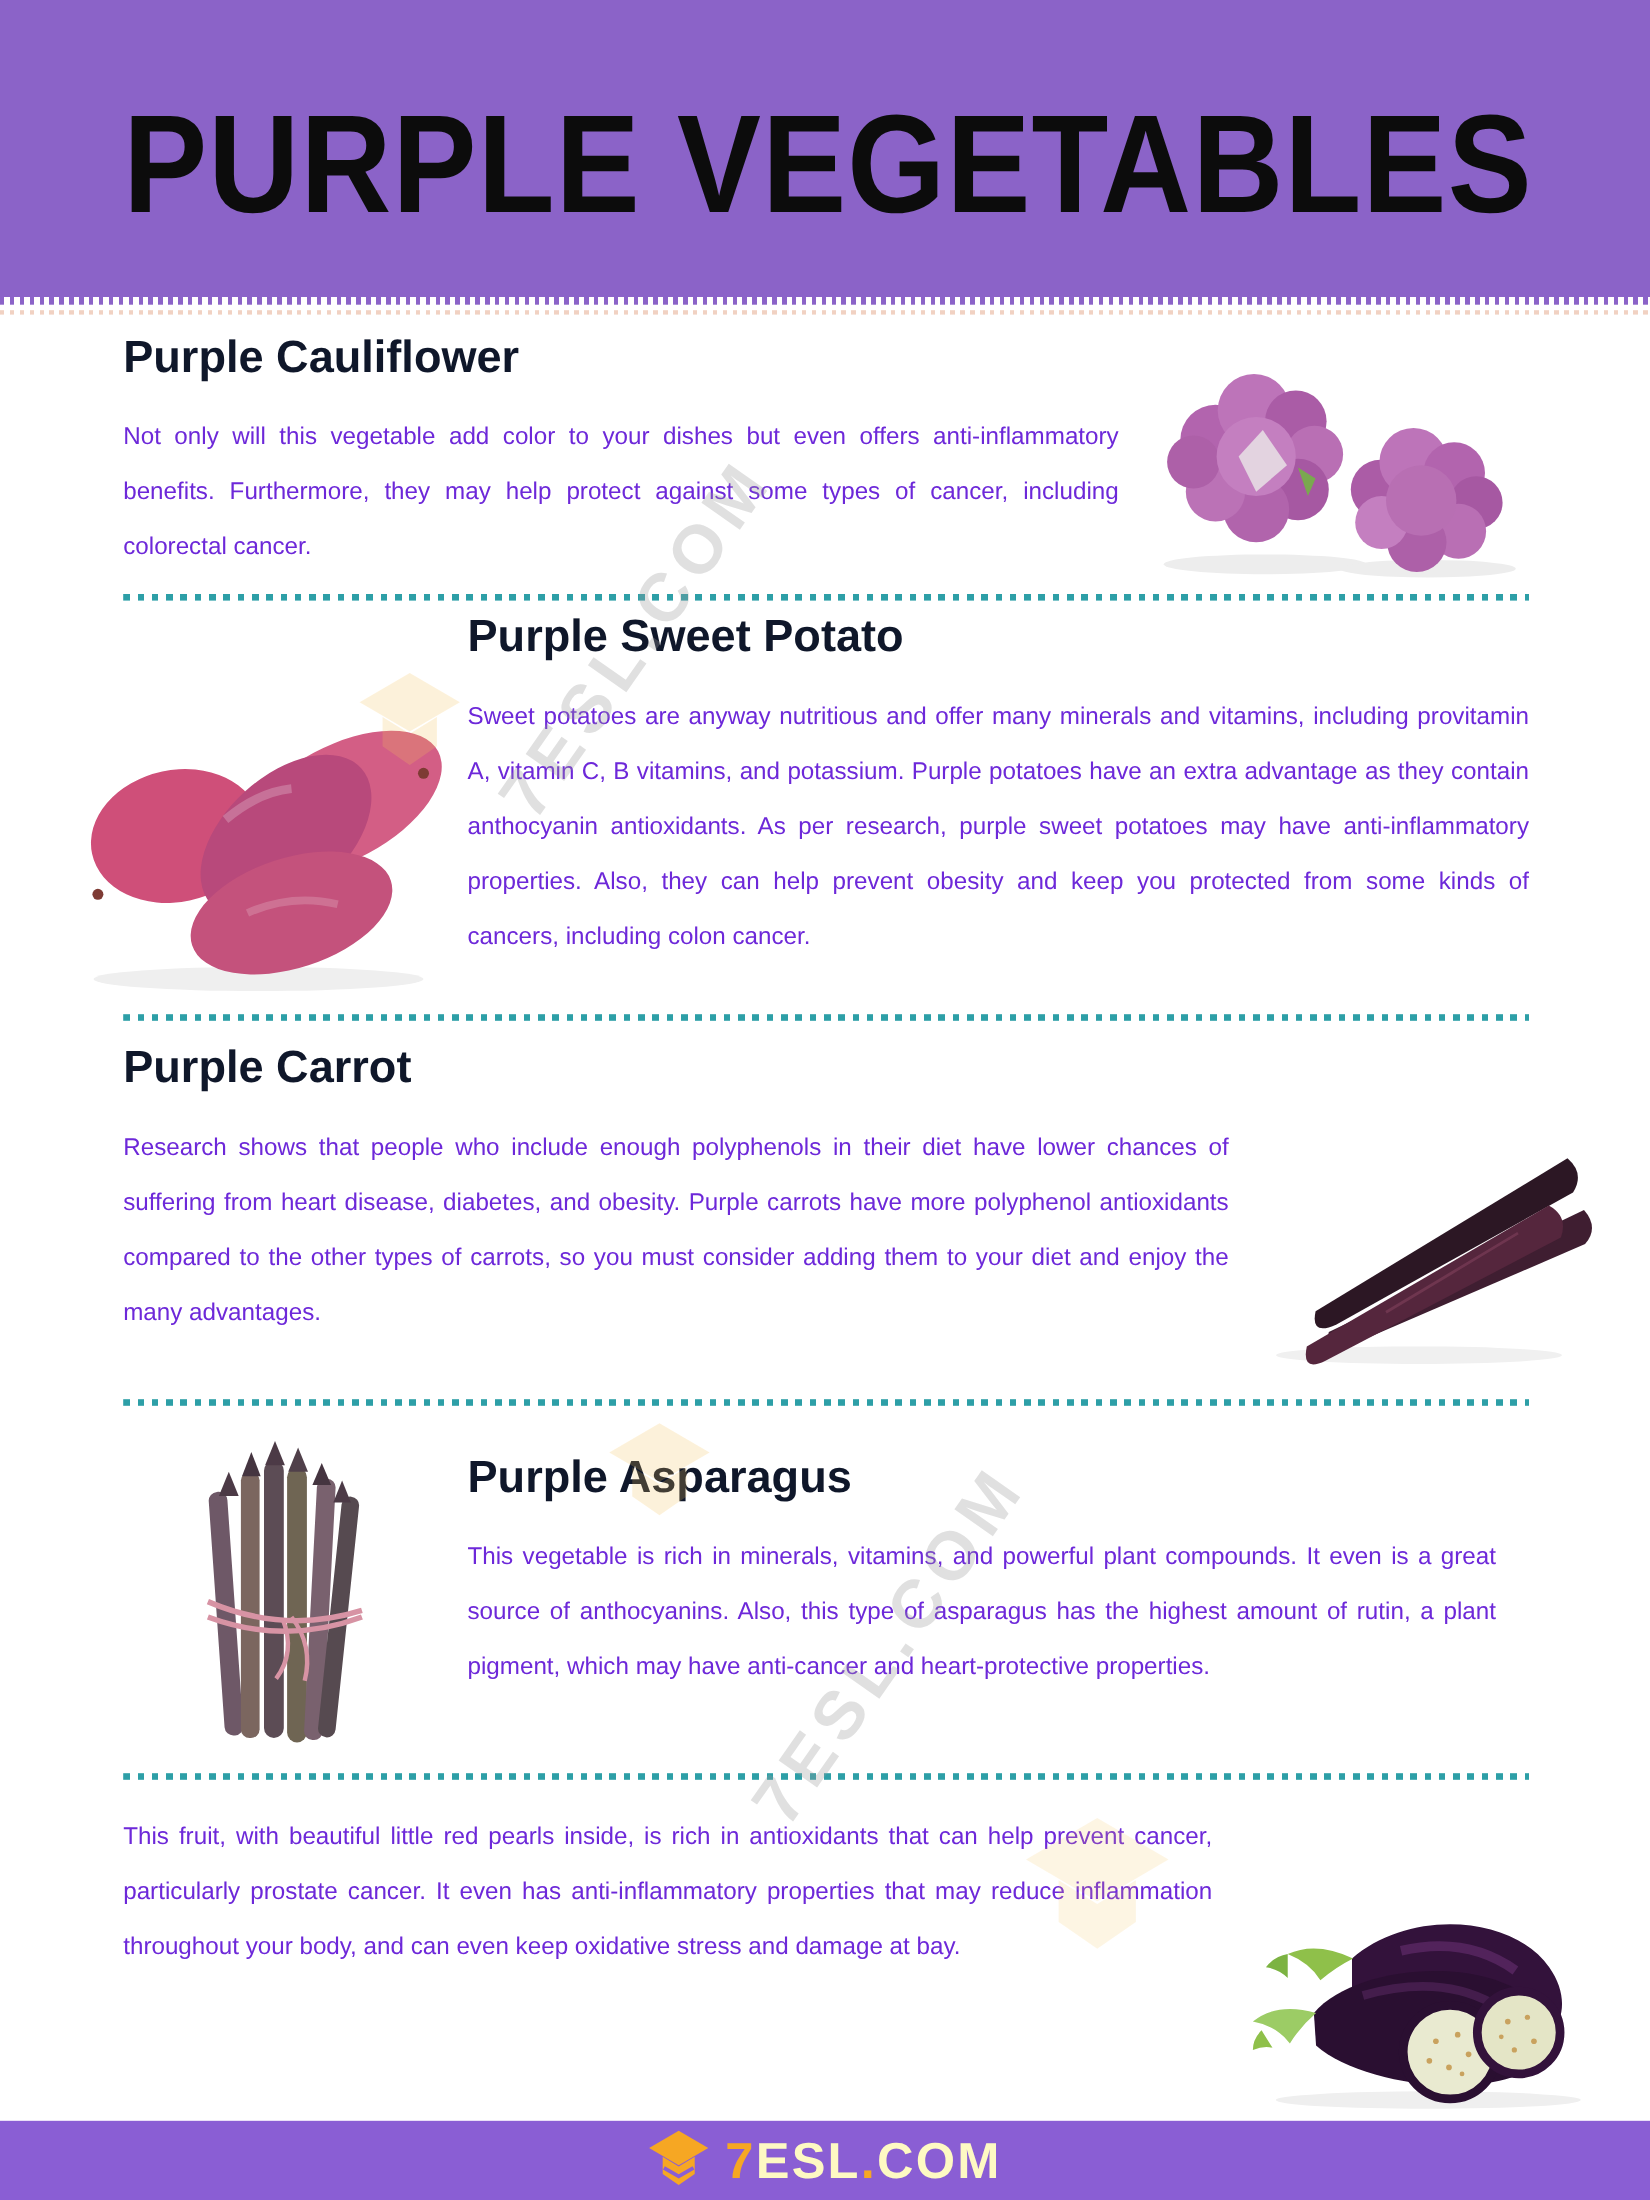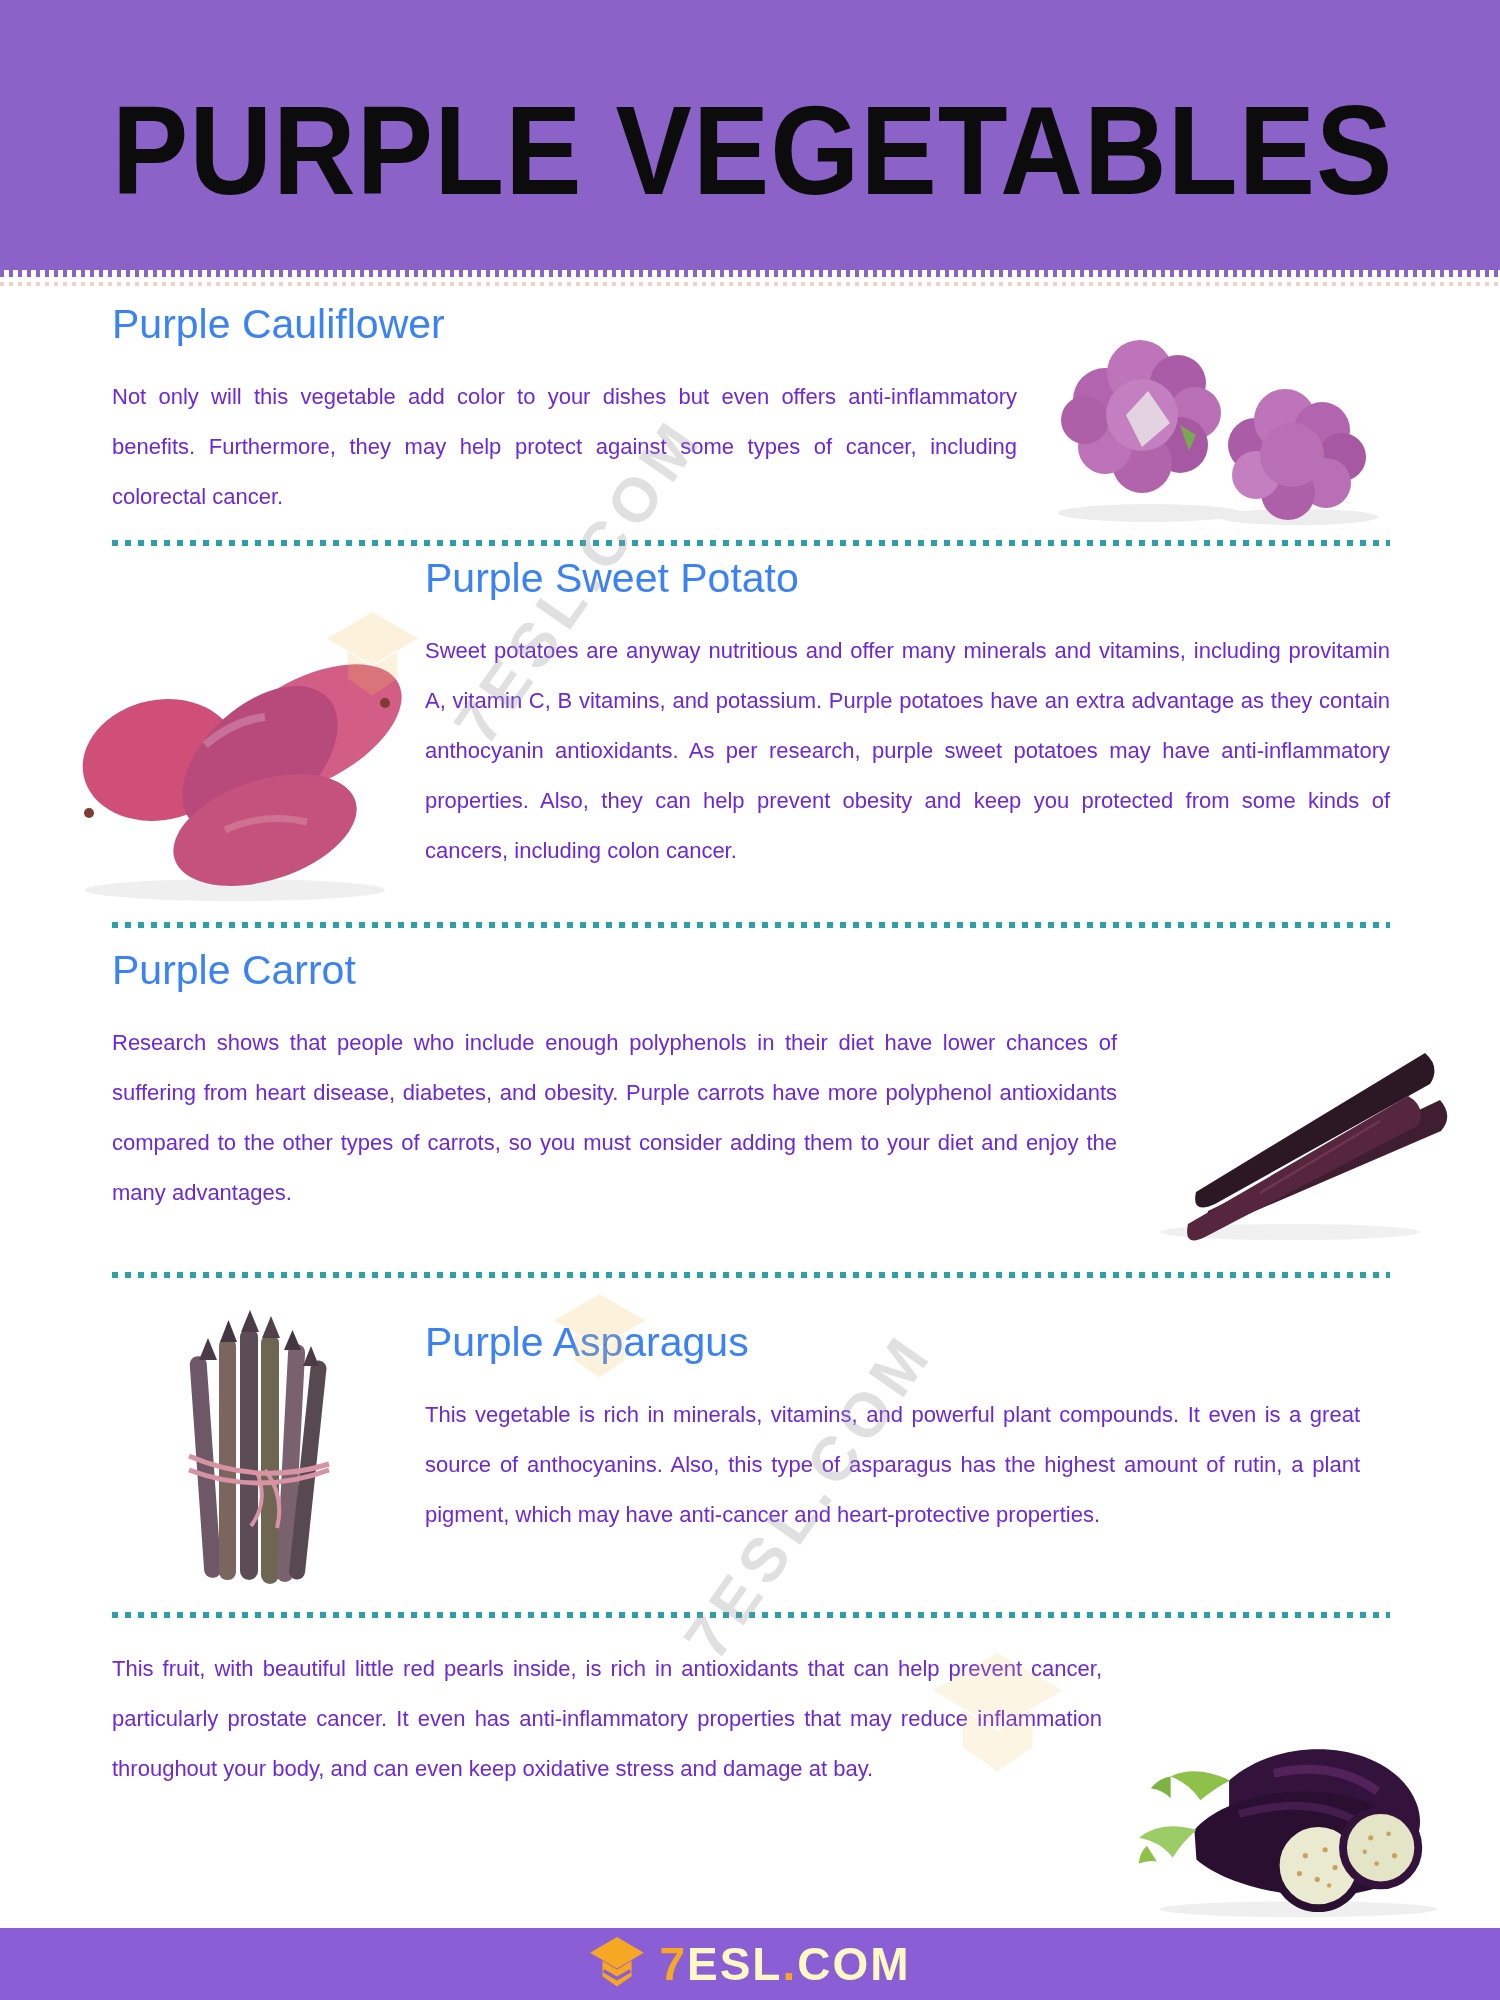--- a/index.html
+++ b/index.html
@@ -11,21 +11,21 @@
   .page-title{position:absolute;left:112px;top:78px;margin:0;color:#0c0c0c;
 ardo    font-weight:bold;font-size:104px;letter-spacing:1px;white-space:nowrap;
     transform:scale(1.10,1.22);transform-origin:left top;}
   .banner-fringe{position:absolute;top:270px;left:0;width:1500px;height:7px;
     background:repeating-linear-gradient(90deg,#8b63c8 0 4px,transparent 4px 9px);}
   .banner-fringe2{position:absolute;top:282px;left:0;width:1500px;height:4px;opacity:.45;
     background:repeating-linear-gradient(90deg,#e09a78 0 4px,transparent 4px 9px);}
 
   
   .txt{position:absolute;}
-  .sec-heading{margin:0 0 26px 0;color:#3b82f6;font-size:41px;font-weight:normal;line-height:44px;}
+  .sec-heading{margin:0 0 26px 0;color:#0f172a;font-size:41px;font-weight:bold;line-height:44px;}
   .sec-body{margin:0;color:#6d28d9;font-size:22px;line-height:50px;text-align:justify;}
   figure{position:absolute;margin:0;padding:0;}
   figure svg{display:block;width:100%;height:100%;}
 
   .txt-1{left:112px;top:302px;width:905px;}
   .fig-1{left:1030px;top:295px;width:370px;height:235px;}
 
   .txt-2{left:425px;top:556px;width:965px;}
   .fig-2{left:55px;top:625px;width:360px;height:285px;}
 

